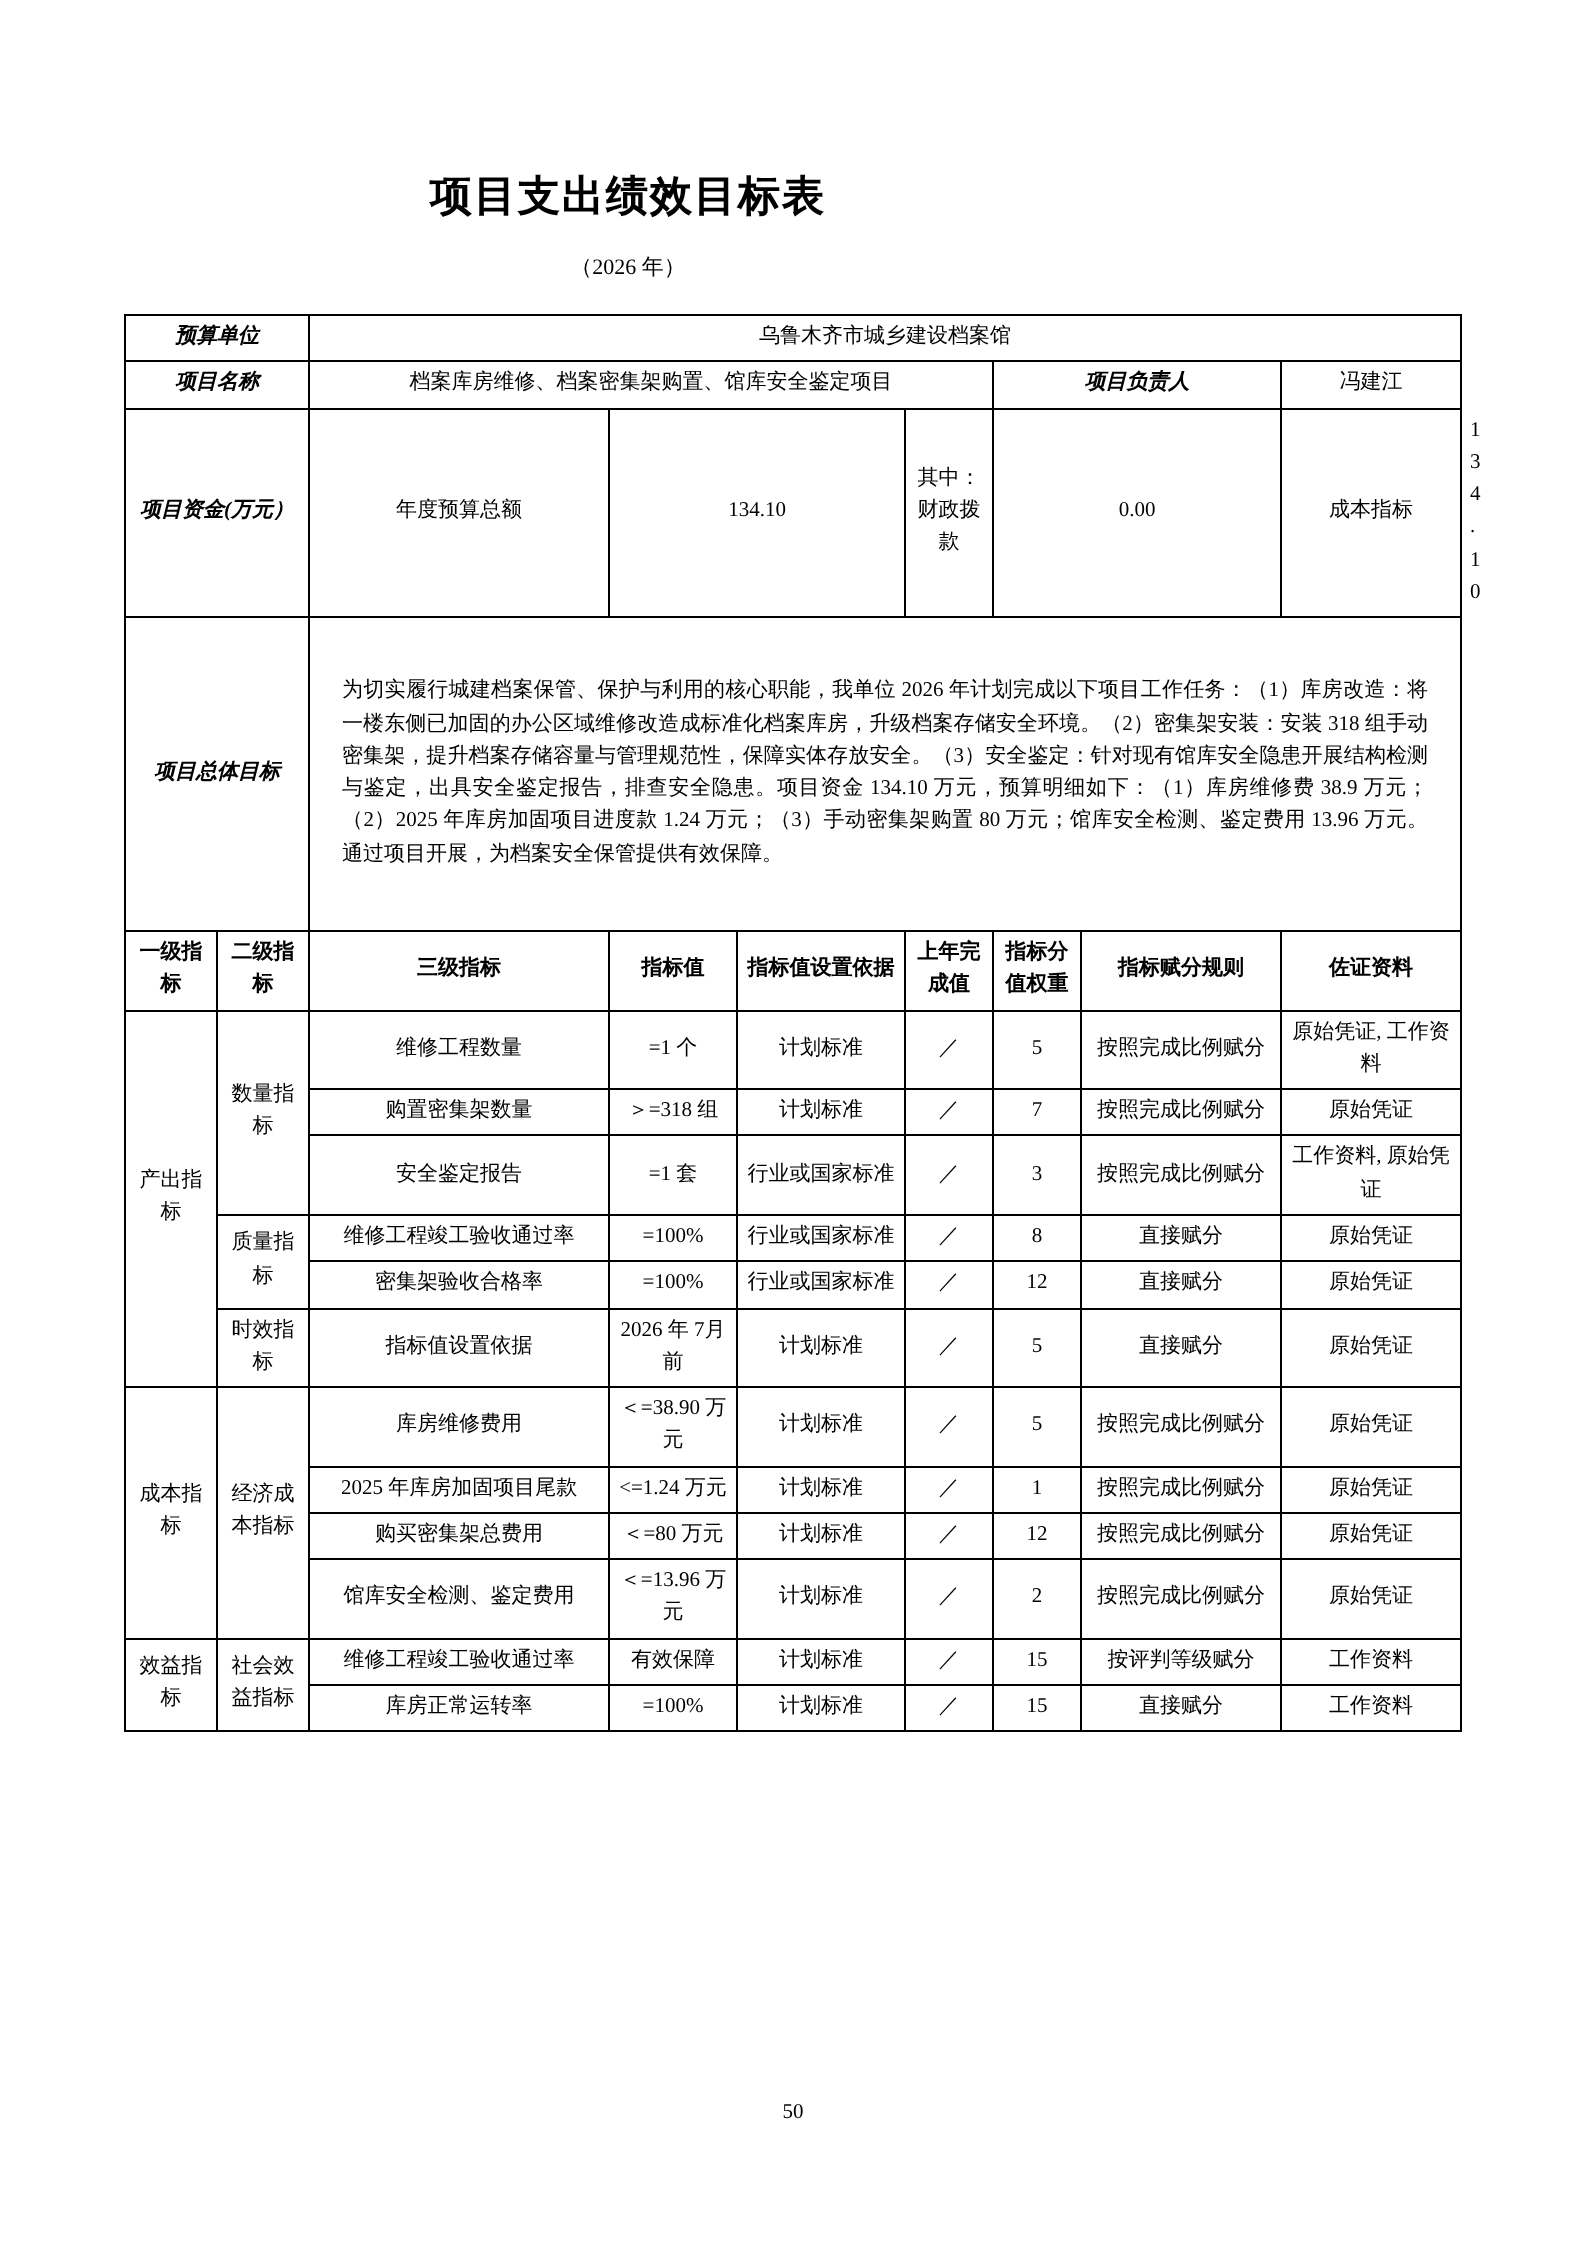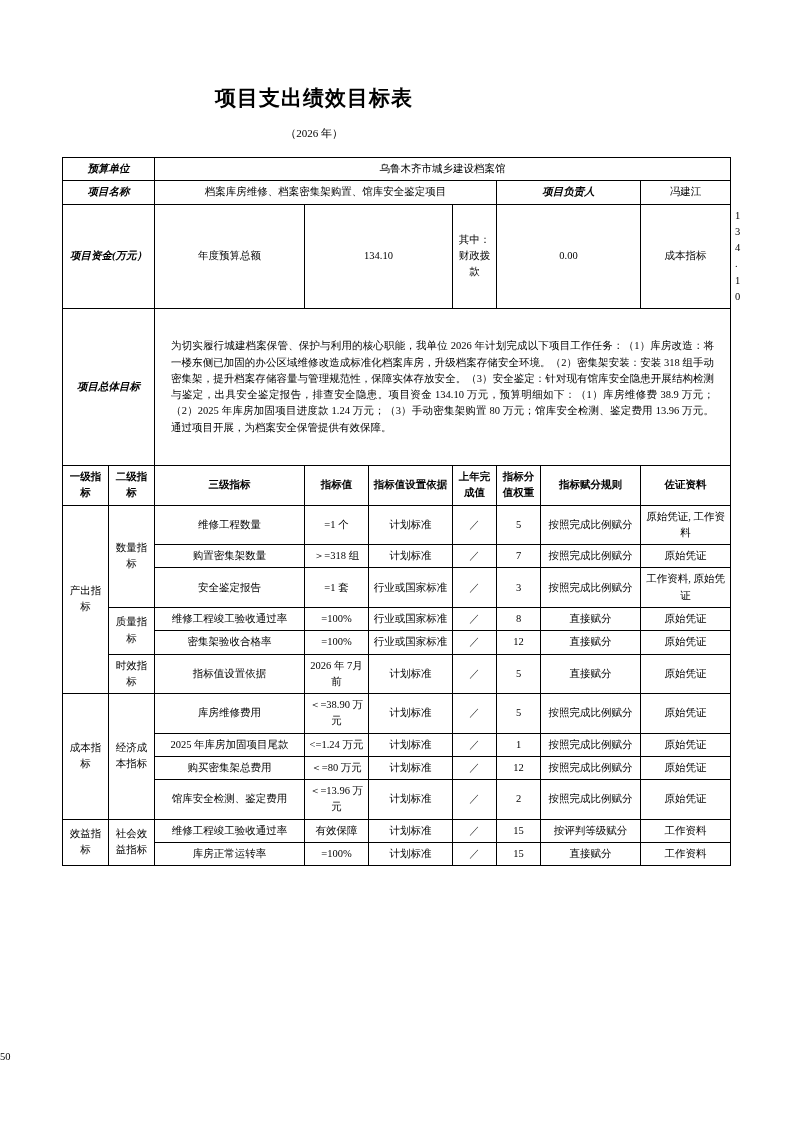--- a/index.html
+++ b/index.html
@@ -72,20 +72,21 @@
     padding: 5px 2px;
   }
   .vert {
     font-weight: normal;
   }
   .page-num {
     position: absolute;
     bottom: 60px;
     left: 0;
     width: 793px;
+    text-align: center;
     font-size: 10.5px;
   }
 </style>
 </head>
 <body>
 
 <div class="page">
 
   <div class="doc-title">项目支出绩效目标表</div>
   <div class="doc-subtitle">（2026 年）</div>

